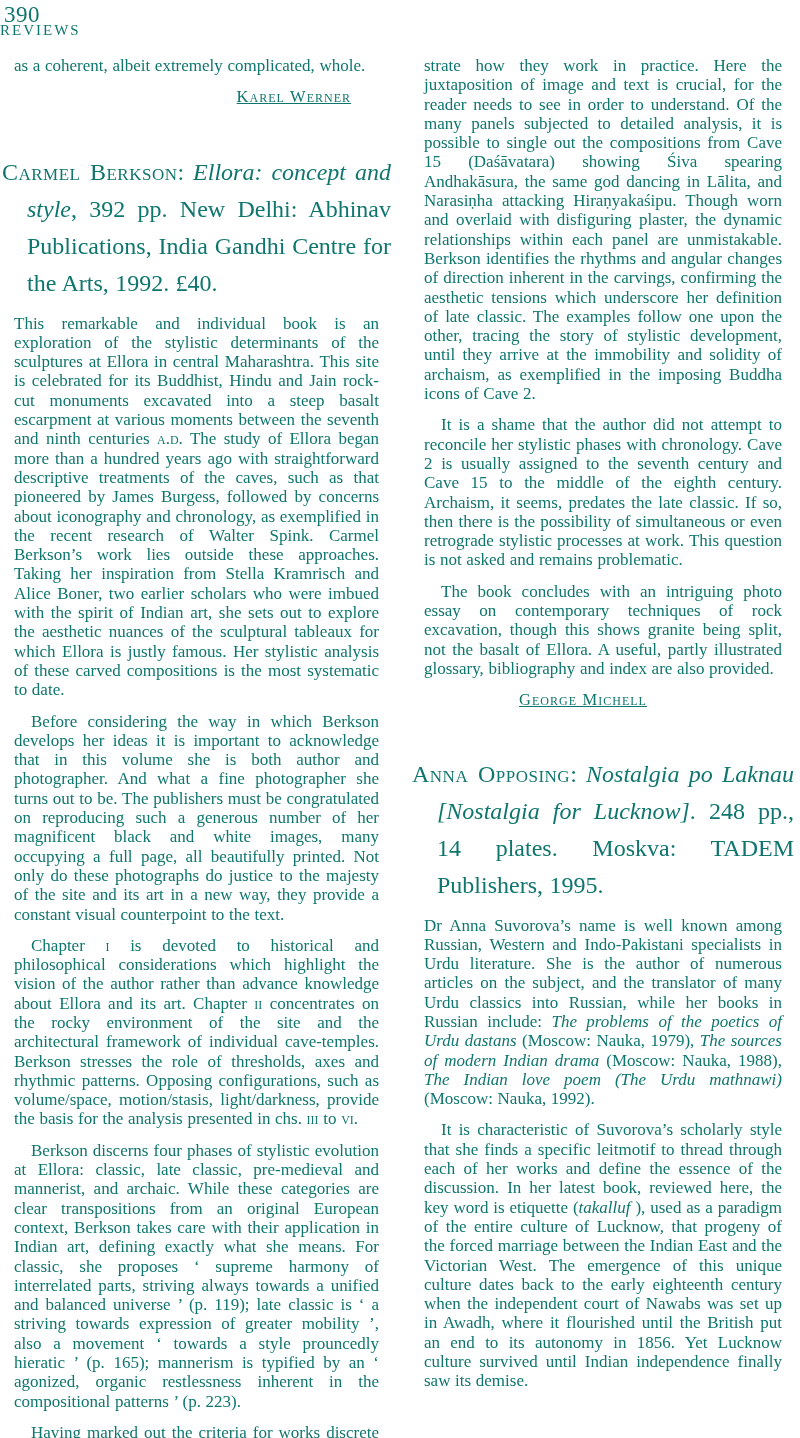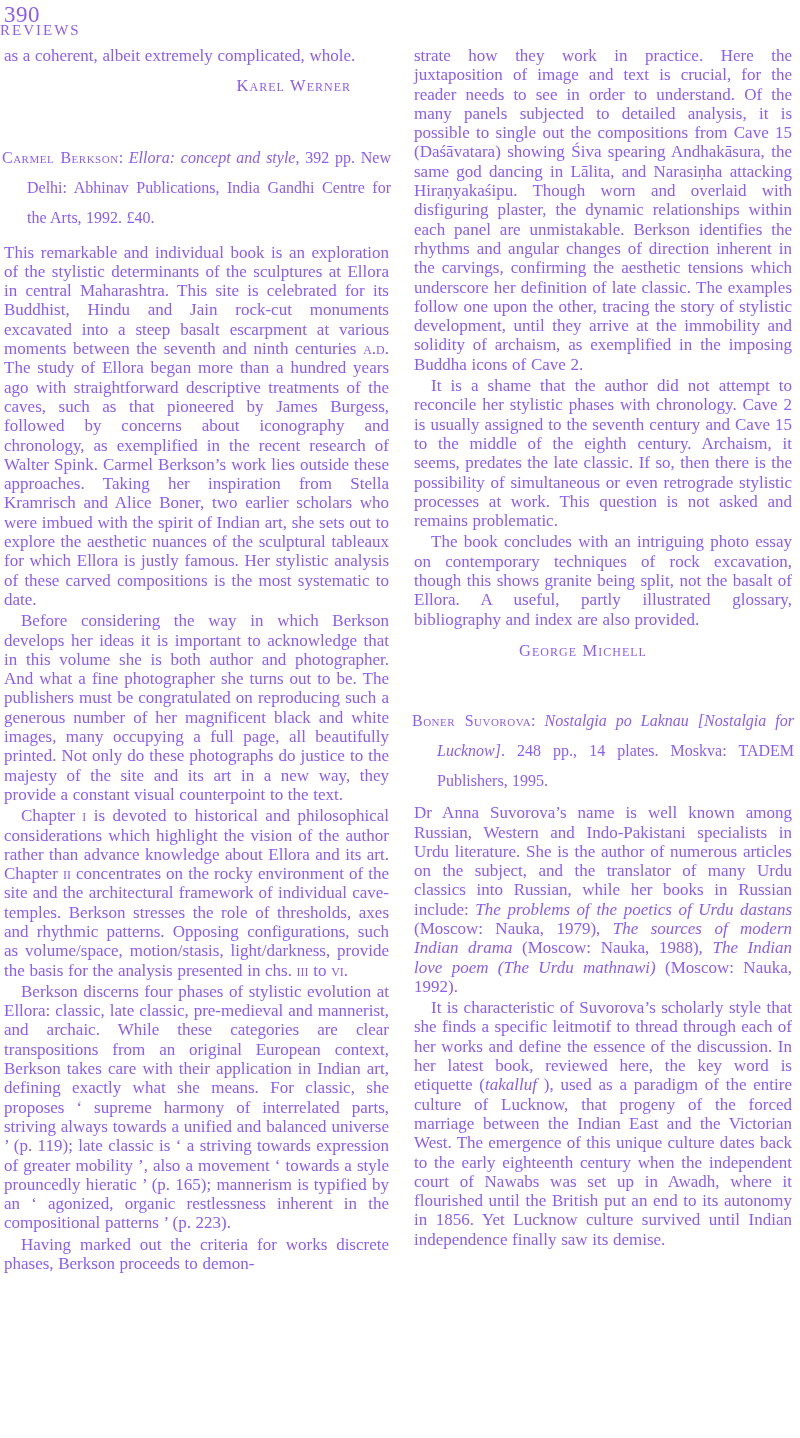--- a/index.html
+++ b/index.html
@@ -1,46 +1,46 @@
 <!DOCTYPE html>
 <html><head>
 <meta charset="utf-8">
 <style>
   html,body { margin:0; padding:0; background:#e8e8e8; }
   .page {
     position:relative; width:800px; height:1438px; margin:0 auto;
-    background:#ffffff; color:#8b5cf6; overflow:hidden;
+    background:#ffffff; color:#0f766e; overflow:hidden;
     font-family:"Liberation Serif", serif;
     -webkit-font-smoothing:antialiased;
   }
   .page-number {
     position:absolute; left:4px; top:0px;
     font-size:23px; line-height:30px; letter-spacing:0.5px;
   }
   .running-head {
     position:absolute; left:0; right:0; top:22px; text-align:left;
     font-size:15px; letter-spacing:2px;
   }
   .col {
     position:absolute; top:44px;
     font-size:17px; line-height:19.3px; text-align:justify;
     word-spacing:0.4px;
   }
   .col-left  { left:2px;   width:389px; }
   .col-right { left:412px; width:382px; }
-  .col p { margin:2px; }
+  .col p { margin:12px; }
   p.indent { text-indent:17px;font-family:Liberation Serif, serif; }
   .signature {
     text-align:right; padding-right:40px; margin-top:11px;
-    font-variant:small-caps; letter-spacing:1px; font-size:16.5px;
+    font-variant:small-caps; letter-spacing:1px; font-size:16.5px;text-decoration:underline;
   }
   .sig-r { margin-top:12px;text-align:center; }
   .book-heading {
     margin:47px 0 10px 0 !important;
-    font-size:16px; line-height:30px;
+    font-size:24px; line-height:37px;
     padding-left:25px; text-indent:-25px; text-align:justify;
   }
   .book-heading-r { margin-top:46px !important; margin-bottom:7px !important; }
   .sc { font-variant:small-caps; }
   .it { font-style:italic; }
   .book-heading .sc { letter-spacing:0.5px; }
 </style>
 </head>
 <body>
 
@@ -58,18 +58,18 @@
     <p class="indent"><span>Chapter </span><span class="sc">i</span><span> is devoted to historical and philosophical considerations which highlight the vision of the author rather than advance knowledge about Ellora and its art. Chapter </span><span class="sc">ii</span><span> concentrates on the rocky environment of the site and the architectural framework of individual cave-temples. Berkson stresses the role of thresholds, axes and rhythmic patterns. Opposing configurations, such as volume/space, motion/stasis, light/darkness, provide the basis for the analysis presented in chs. </span><span class="sc">iii</span><span> to </span><span class="sc">vi</span><span>.</span></p>
     <p class="indent"><span>Berkson discerns four phases of stylistic evolution at Ellora: classic, late classic, pre-medieval and mannerist, and archaic. While these categories are clear transpositions from an original European context, Berkson takes care with their application in Indian art, defining exactly what she means. For classic, she proposes ‘ supreme harmony of interrelated parts, striving always towards a unified and balanced universe ’ (p. 119); late classic is ‘ a striving towards expression of greater mobility ’, also a movement ‘ towards a style prouncedly hieratic ’ (p. 165); mannerism is typified by an ‘ agonized, organic restlessness inherent in the compositional patterns ’ (p. 223).</span></p>
     <p class="indent"><span>Having marked out the criteria for works discrete phases, Berkson proceeds to demon-</span></p>
   </div>
 
   <div class="col col-right">
     <p><span>strate how they work in practice. Here the juxtaposition of image and text is crucial, for the reader needs to see in order to understand. Of the many panels subjected to detailed analysis, it is possible to single out the compositions from Cave 15 (Daśāvatara) showing Śiva spearing Andhakāsura, the same god dancing in Lālita, and Narasiṇha attacking Hiraṇyakaśipu. Though worn and overlaid with disfiguring plaster, the dynamic relationships within each panel are unmistakable. Berkson identifies the rhythms and angular changes of direction inherent in the carvings, confirming the aesthetic tensions which underscore her definition of late classic. The examples follow one upon the other, tracing the story of stylistic development, until they arrive at the immobility and solidity of archaism, as exemplified in the imposing Buddha icons of Cave 2.</span></p>
     <p class="indent"><span>It is a shame that the author did not attempt to reconcile her stylistic phases with chronology. Cave 2 is usually assigned to the seventh century and Cave 15 to the middle of the eighth century. Archaism, it seems, predates the late classic. If so, then there is the possibility of simultaneous or even retrograde stylistic processes at work. This question is not asked and remains problematic.</span></p>
     <p class="indent"><span>The book concludes with an intriguing photo essay on contemporary techniques of rock excavation, though this shows granite being split, not the basalt of Ellora. A useful, partly illustrated glossary, bibliography and index are also provided.</span></p>
     <div class="signature sig-r">George Michell</div>
-    <p class="book-heading book-heading-r"><span class="sc">Boner Suvorova</span><span>: </span><span class="it">Nostalgia po Laknau [Nostalgia for Lucknow]</span><span>. 248 pp., 14 plates. Moskva: TADEM Publishers, 1995.</span></p>
+    <p class="book-heading book-heading-r"><span class="sc">Anna Opposing</span><span>: </span><span class="it">Nostalgia po Laknau [Nostalgia for Lucknow]</span><span>. 248 pp., 14 plates. Moskva: TADEM Publishers, 1995.</span></p>
     <p><span>Dr Anna Suvorova’s name is well known among Russian, Western and Indo-Pakistani specialists in Urdu literature. She is the author of numerous articles on the subject, and the translator of many Urdu classics into Russian, while her books in Russian include: </span><span class="it">The problems of the poetics of Urdu dastans</span><span> (Moscow: Nauka, 1979), </span><span class="it">The sources of modern Indian drama</span><span> (Moscow: Nauka, 1988), </span><span class="it">The Indian love poem (The Urdu mathnawi)</span><span> (Moscow: Nauka, 1992).</span></p>
     <p class="indent"><span>It is characteristic of Suvorova’s scholarly style that she finds a specific leitmotif to thread through each of her works and define the essence of the discussion. In her latest book, reviewed here, the key word is etiquette (</span><span class="it">takalluf</span><span> ), used as a paradigm of the entire culture of Lucknow, that progeny of the forced marriage between the Indian East and the Victorian West. The emergence of this unique culture dates back to the early eighteenth century when the independent court of Nawabs was set up in Awadh, where it flourished until the British put an end to its autonomy in 1856. Yet Lucknow culture survived until Indian independence finally saw its demise.</span></p>
   </div>
 
 </div>
 
 </body></html>

